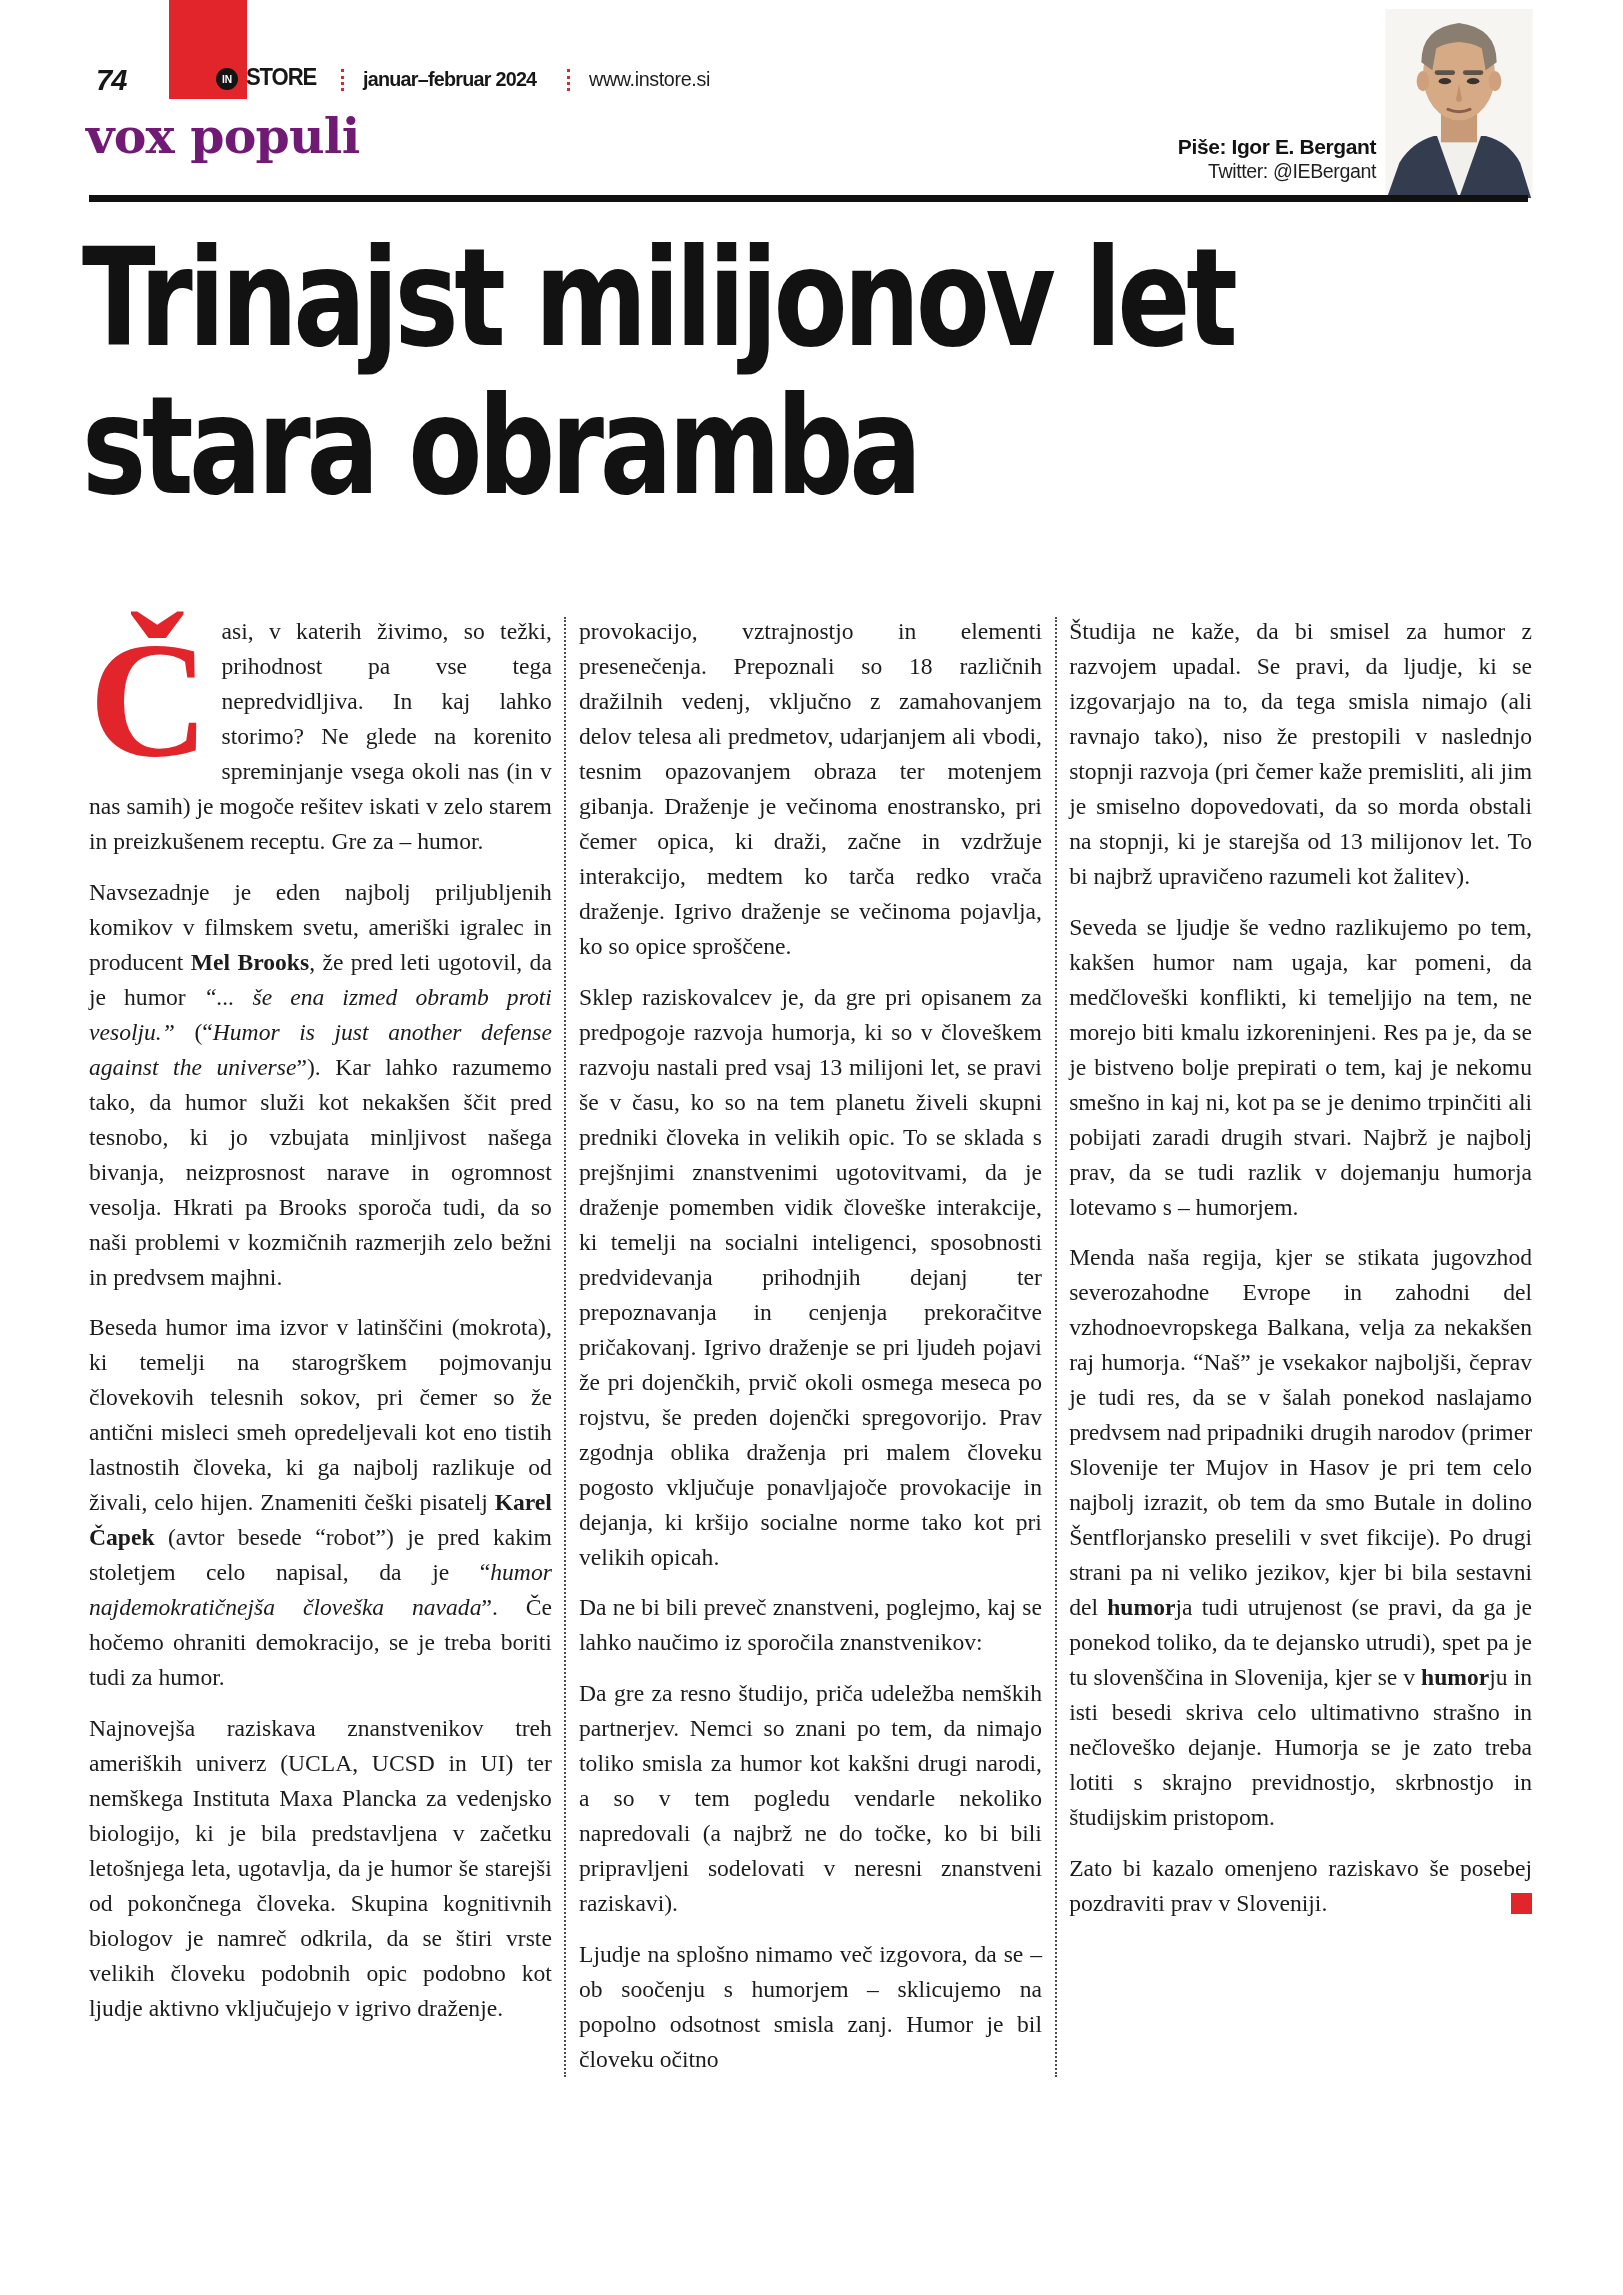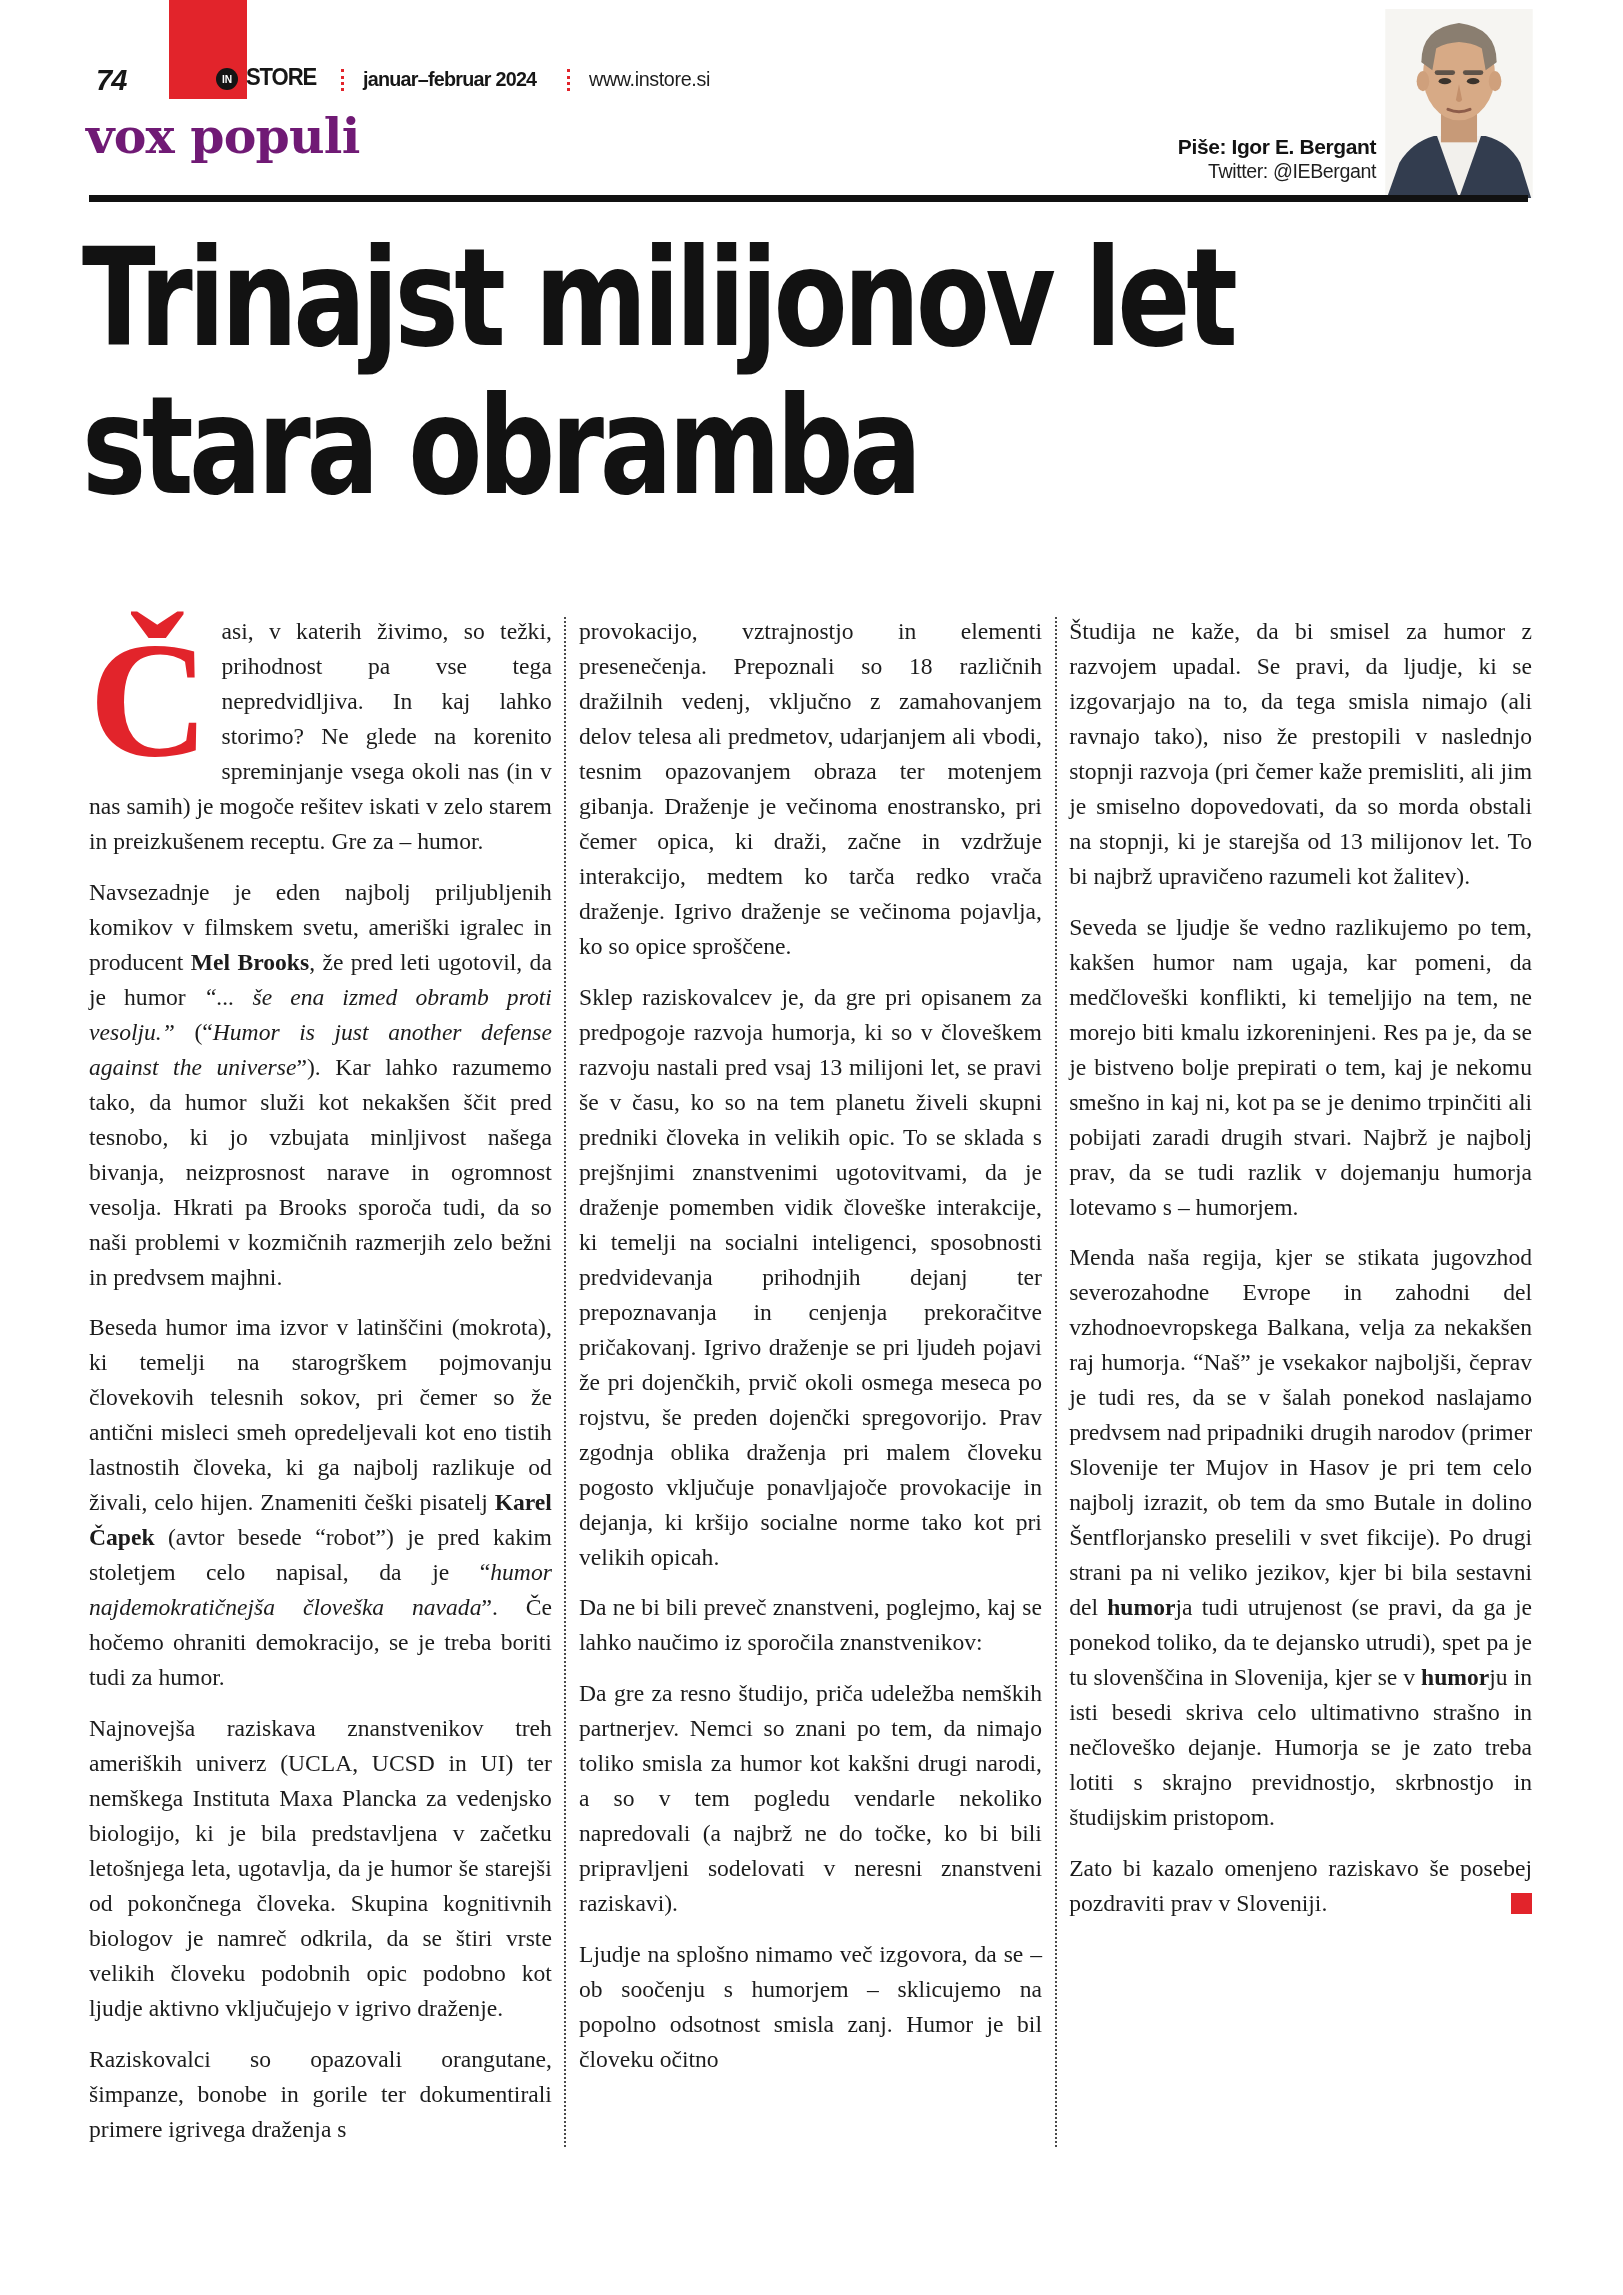--- a/index.html
+++ b/index.html
@@ -113,21 +113,20 @@
 <div class="header-rule"></div>
 
 <h1 class="headline"><span>Trinajst milijonov let</span><br><span>stara obramba</span></h1>
 
 <div class="cols">
   <div class="col">
       <p><span class="dropcap">Č</span><span>asi, v katerih živimo, so težki, prihodnost pa vse tega nepredvidljiva. In kaj lahko storimo? Ne glede na korenito spreminjanje vsega okoli nas (in v nas samih) je mogoče rešitev iskati v zelo starem in preizkušenem receptu. Gre za – humor.</span></p>
       <p><span>Navsezadnje je eden najbolj priljubljenih komikov v filmskem svetu, ameriški igralec in producent </span><span class="b">Mel Brooks</span><span>, že pred leti ugotovil, da je humor </span><span class="i">“... še ena izmed obramb proti vesolju.”</span><span> (“</span><span class="i">Humor is just another defense against the universe</span><span>”). Kar lahko razumemo tako, da humor služi kot nekakšen ščit pred tesnobo, ki jo vzbujata minljivost našega bivanja, neizprosnost narave in ogromnost vesolja. Hkrati pa Brooks sporoča tudi, da so naši problemi v kozmičnih razmerjih zelo bežni in predvsem majhni.</span></p>
       <p><span>Beseda humor ima izvor v latinščini (mokrota), ki temelji na starogrškem pojmovanju človekovih telesnih sokov, pri čemer so že antični misleci smeh opredeljevali kot eno tistih lastnostih človeka, ki ga najbolj razlikuje od živali, celo hijen. Znameniti češki pisatelj </span><span class="b">Karel Čapek</span><span> (avtor besede “robot”) je pred kakim stoletjem celo napisal, da je “</span><span class="i">humor najdemokratičnejša človeška navada</span><span>”. Če hočemo ohraniti demokracijo, se je treba boriti tudi za humor.</span></p>
       <p><span>Najnovejša raziskava znanstvenikov treh ameriških univerz (UCLA, UCSD in UI) ter nemškega Instituta Maxa Plancka za vedenjsko biologijo, ki je bila predstavljena v začetku letošnjega leta, ugotavlja, da je humor še starejši od pokončnega človeka. Skupina kognitivnih biologov je namreč odkrila, da se štiri vrste velikih človeku podobnih opic podobno kot ljudje aktivno vključujejo v igrivo draženje.</span></p>
-      <p><span>Raziskovalci so opazovali orangutane, šimpanze, bonobe in gorile ter dokumentirali primere igrivega draženja s</span></p>
     </div>
   <div class="vsep"></div>
   <div class="col">
       <p><span>provokacijo, vztrajnostjo in elementi presenečenja. Prepoznali so 18 različnih dražilnih vedenj, vključno z zamahovanjem delov telesa ali predmetov, udarjanjem ali vbodi, tesnim opazovanjem obraza ter motenjem gibanja. Draženje je večinoma enostransko, pri čemer opica, ki draži, začne in vzdržuje interakcijo, medtem ko tarča redko vrača draženje. Igrivo draženje se večinoma pojavlja, ko so opice sproščene.</span></p>
       <p><span>Sklep raziskovalcev je, da gre pri opisanem za predpogoje razvoja humorja, ki so v človeškem razvoju nastali pred vsaj 13 milijoni let, se pravi še v času, ko so na tem planetu živeli skupni predniki človeka in velikih opic. To se sklada s prejšnjimi znanstvenimi ugotovitvami, da je draženje pomemben vidik človeške interakcije, ki temelji na socialni inteligenci, sposobnosti predvidevanja prihodnjih dejanj ter prepoznavanja in cenjenja prekoračitve pričakovanj. Igrivo draženje se pri ljudeh pojavi že pri dojenčkih, prvič okoli osmega meseca po rojstvu, še preden dojenčki spregovorijo. Prav zgodnja oblika draženja pri malem človeku pogosto vključuje ponavljajoče provokacije in dejanja, ki kršijo socialne norme tako kot pri velikih opicah.</span></p>
       <p><span>Da ne bi bili preveč znanstveni, poglejmo, kaj se lahko naučimo iz sporočila znanstvenikov:</span></p>
       <p><span>Da gre za resno študijo, priča udeležba nemških partnerjev. Nemci so znani po tem, da nimajo toliko smisla za humor kot kakšni drugi narodi, a so v tem pogledu vendarle nekoliko napredovali (a najbrž ne do točke, ko bi bili pripravljeni sodelovati v neresni znanstveni raziskavi).</span></p>
       <p><span>Ljudje na splošno nimamo več izgovora, da se – ob soočenju s humorjem – sklicujemo na popolno odsotnost smisla zanj. Humor je bil človeku očitno</span></p>
     </div>
   <div class="vsep"></div>

